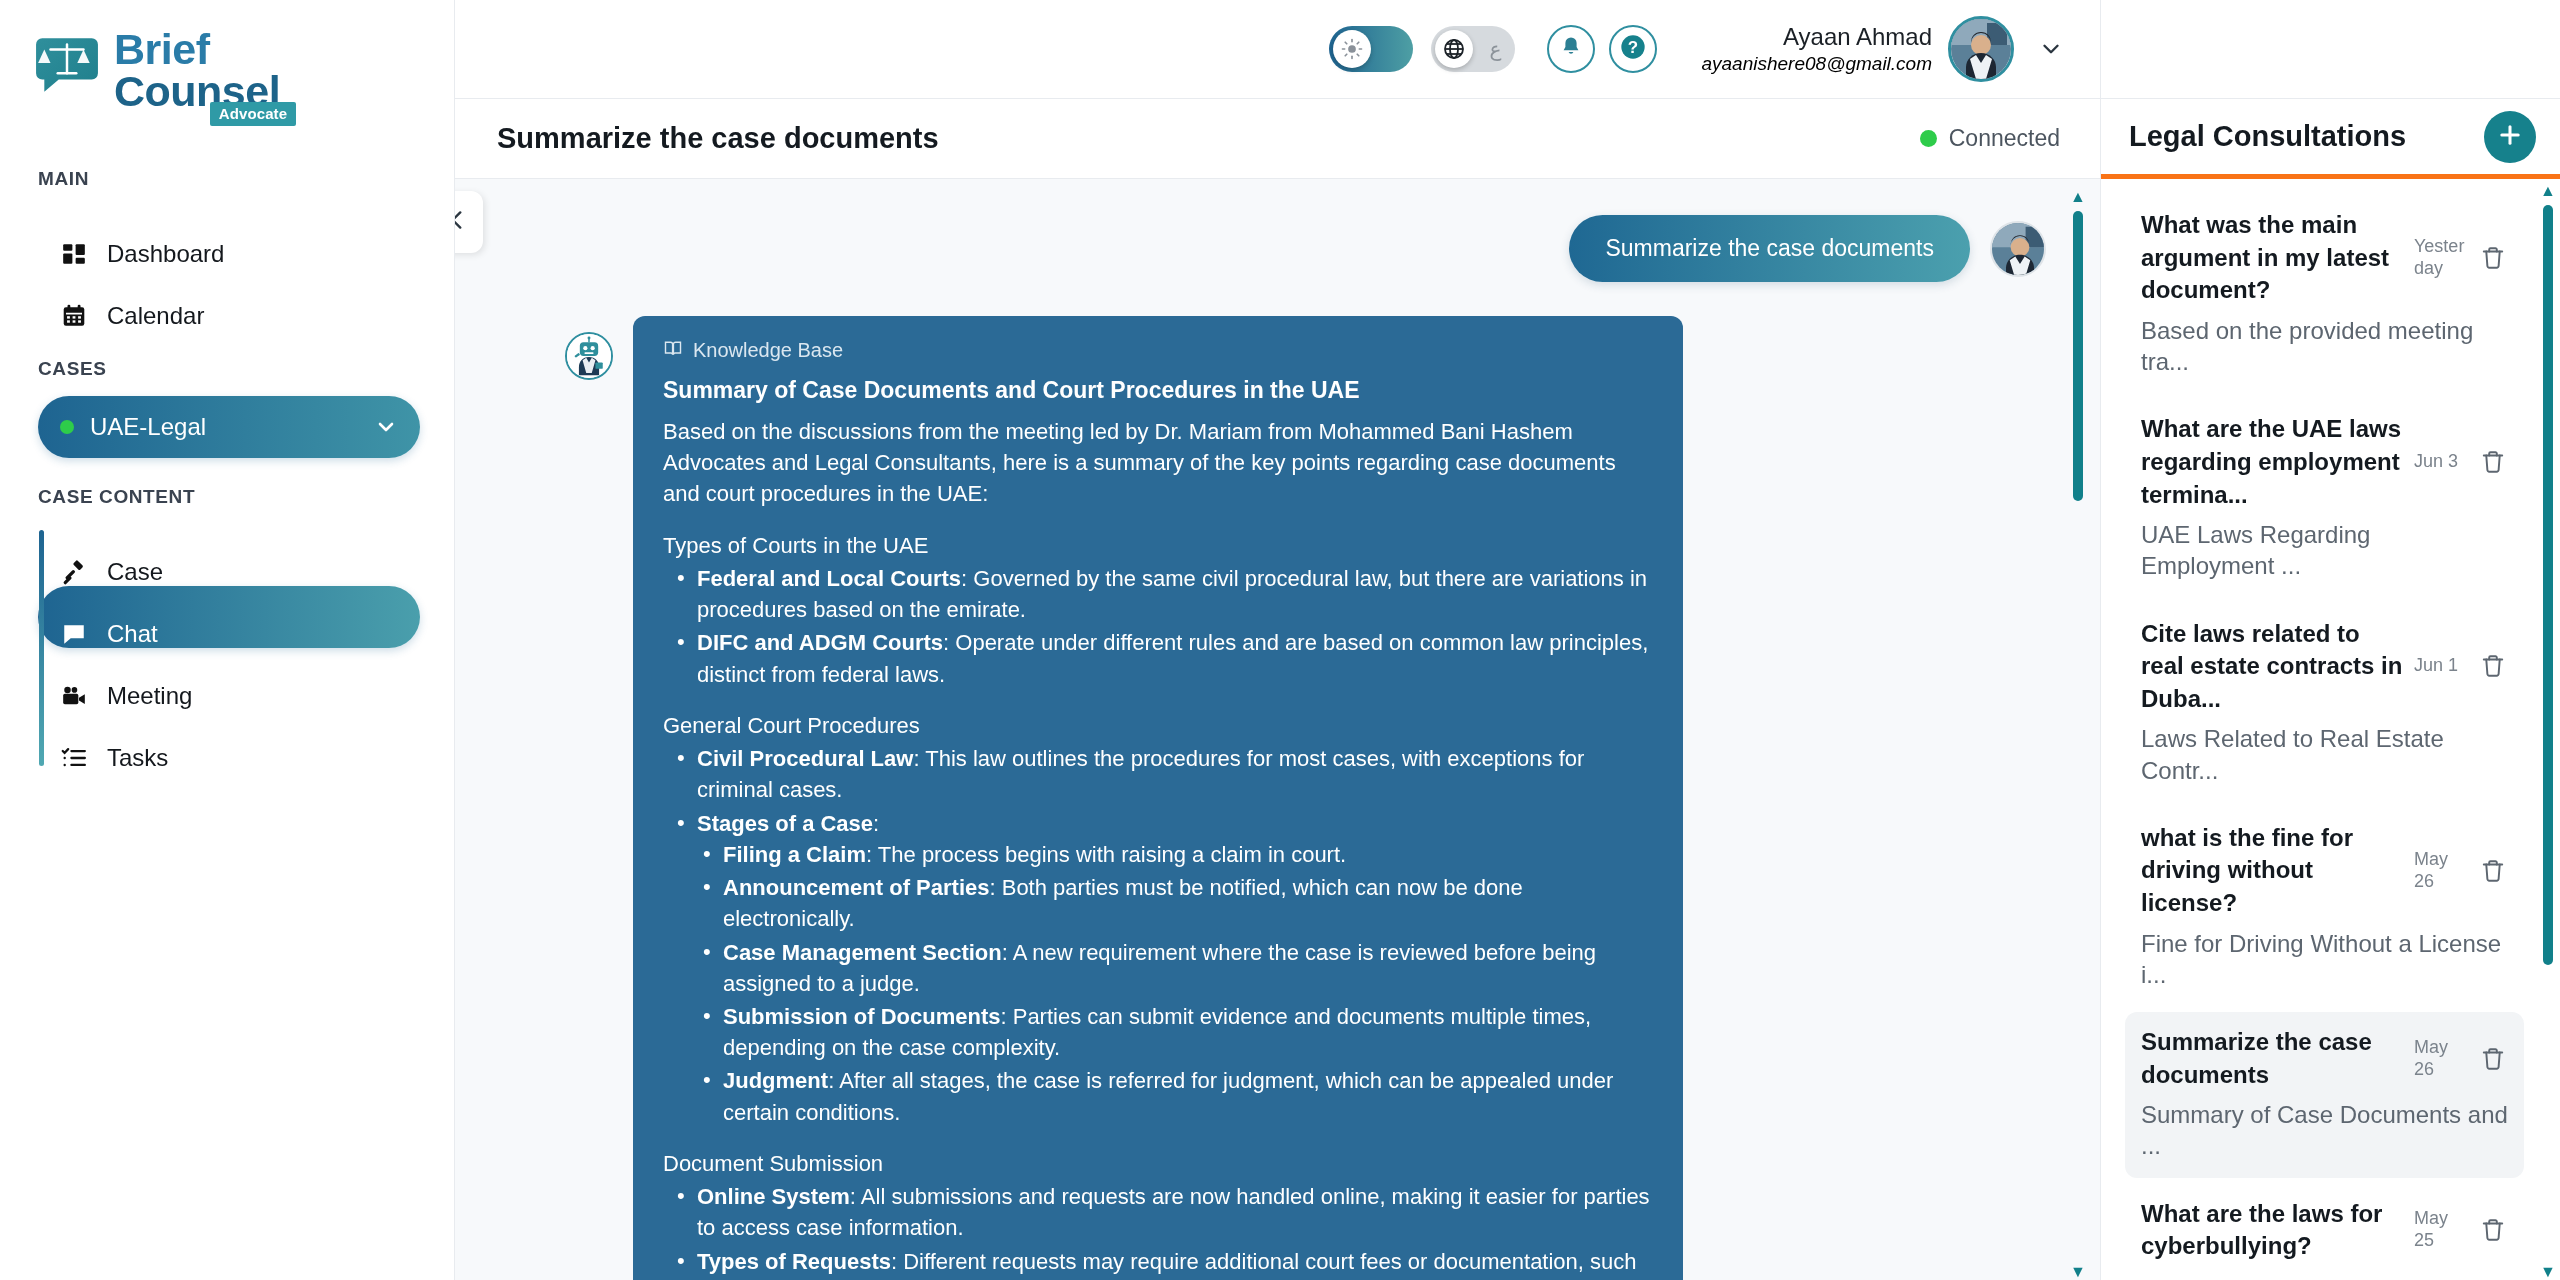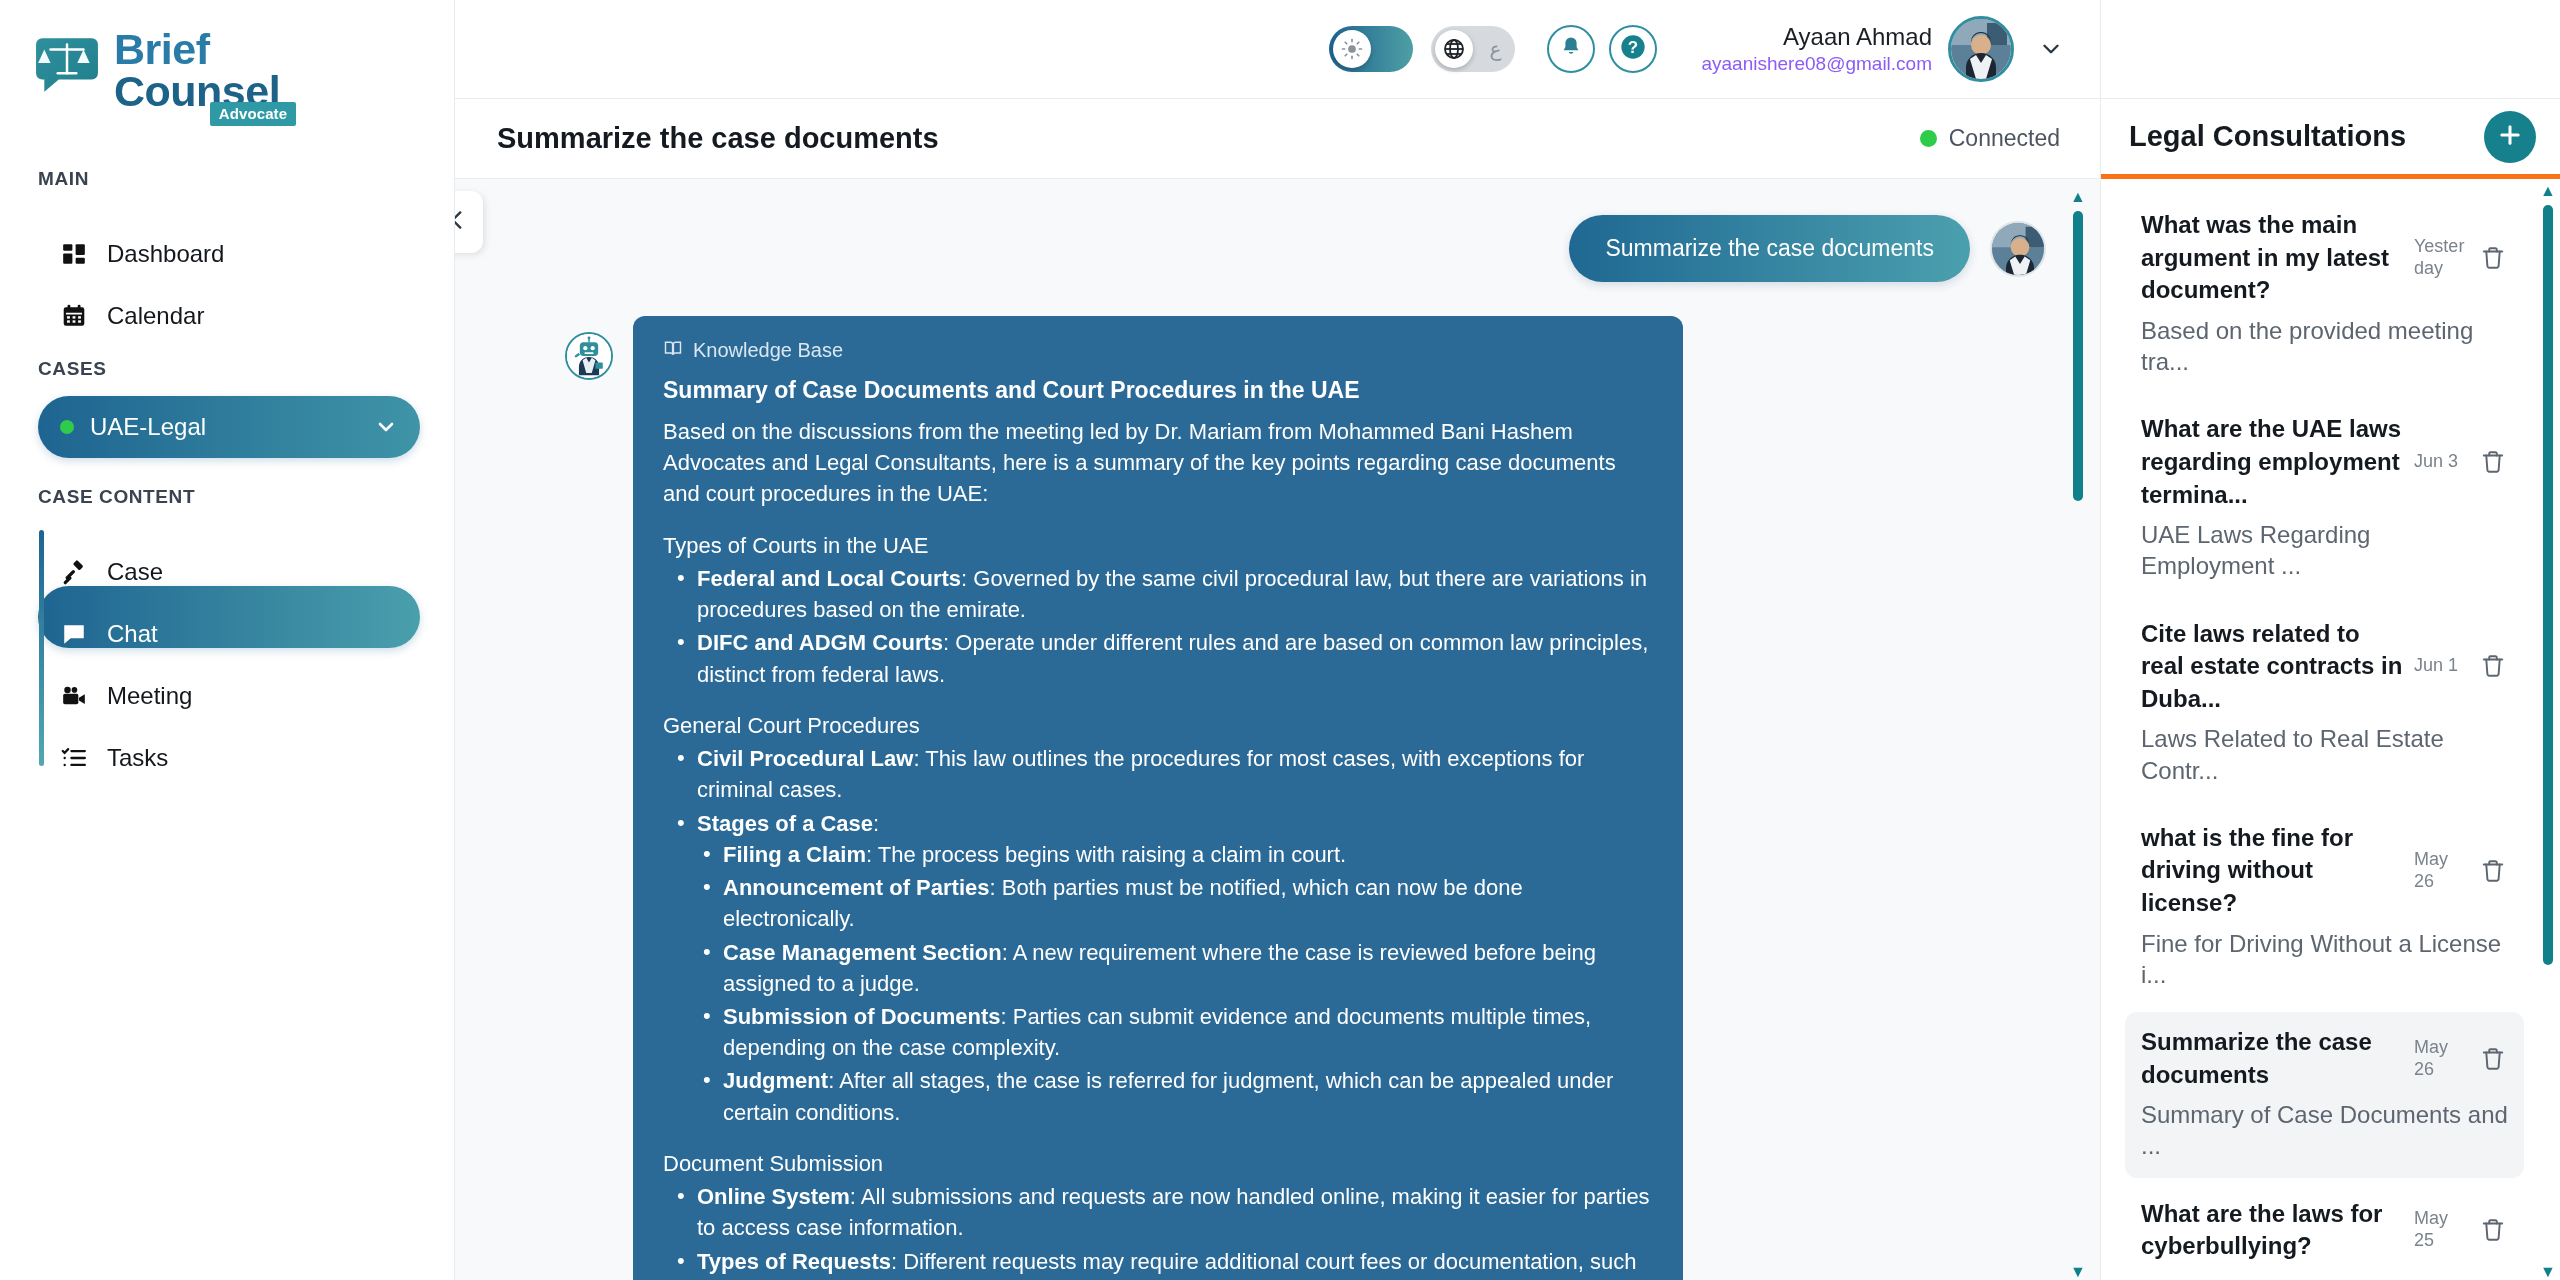--- a/index.html
+++ b/index.html
@@ -97,21 +97,21 @@
     font-size: 20px; color: #8b9299;
   }
   .circ-btn {
     width: 48px; height: 48px; border-radius: 50%; border: 2px solid #2f8fa0;
     display: flex; align-items: center; justify-content: center; cursor: pointer;
     margin-left: 14px; background: #fff; flex: 0 0 48px;
   }
   .user-box { display: flex; align-items: center; gap: 16px; margin-left: 44px; cursor: pointer; }
   .user-meta { text-align: right; }
   .user-name { font-size: 24px; color: #1b2026; font-weight: 500; line-height: 1.25; }
-  .user-mail { font-size: 19px; color: #8b5cf6; line-height: 1.3; }
+  .user-mail { font-size: 19px; color: #000000; line-height: 1.3; font-style: italic; }
   .avatar-lg {
     width: 66px; height: 66px; border-radius: 50%; border: 3px solid #2f8fa0;
     overflow: hidden; flex: 0 0 66px;
   }
   .chev-dn { color: #2b3640; margin-left: 8px; display: flex; cursor: pointer; }
 
   .chat-header {
     height: 80px; flex: 0 0 80px; background: #fff; border-bottom: 1px solid #e8ebef;
     display: flex; align-items: center; padding: 0 40px 0 42px;
   }

